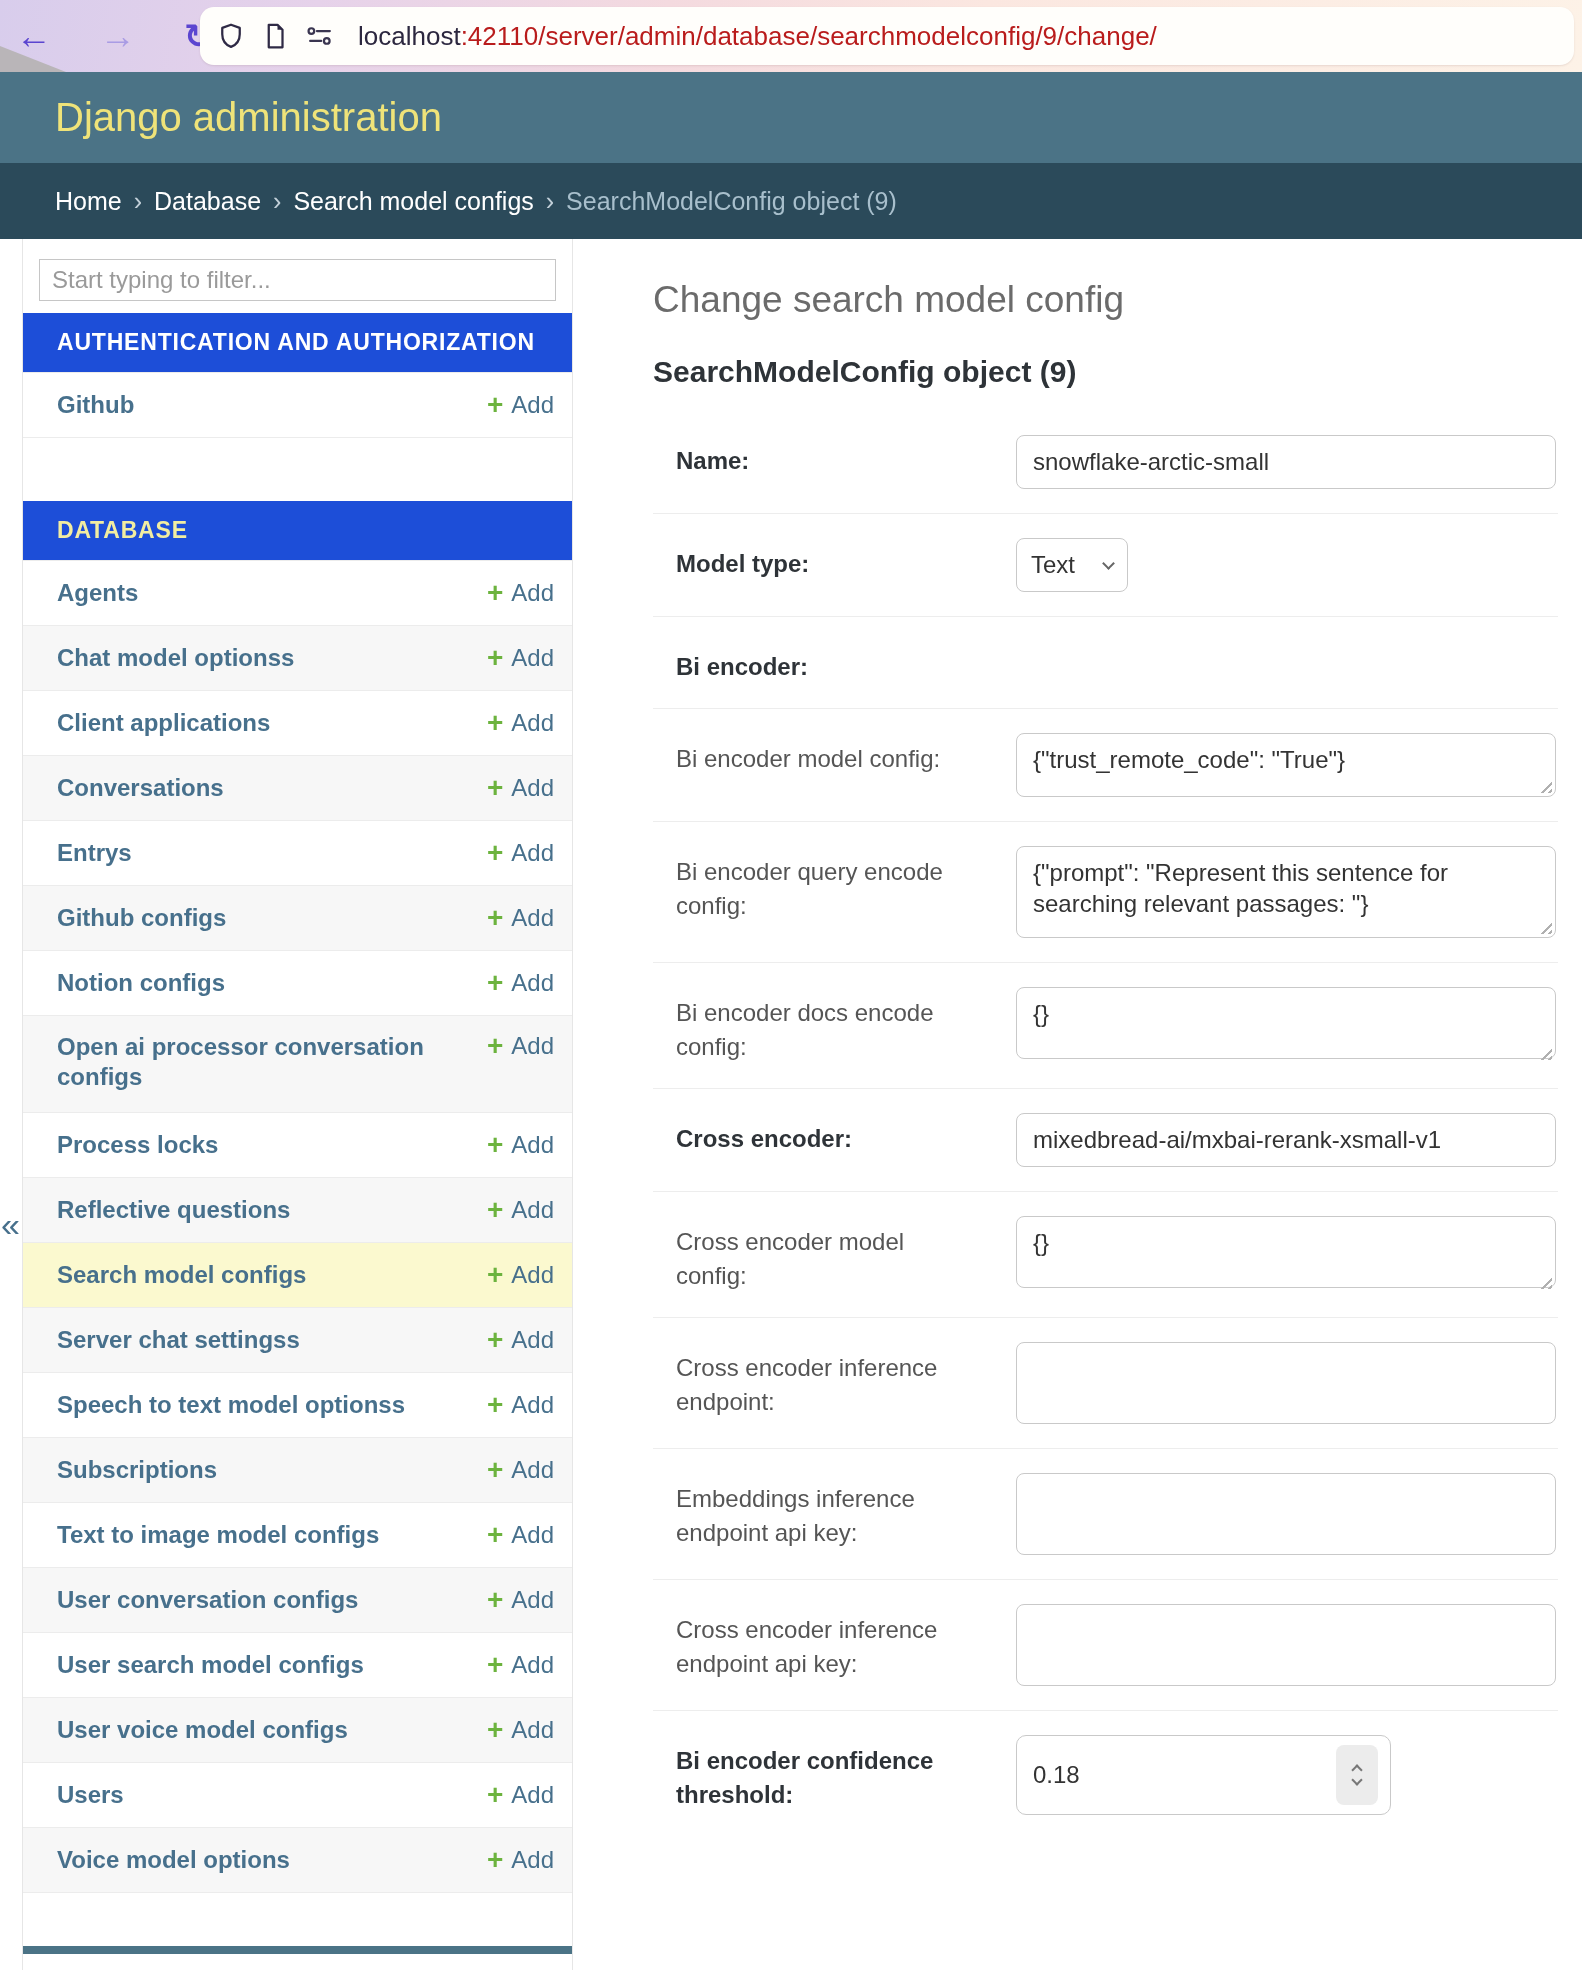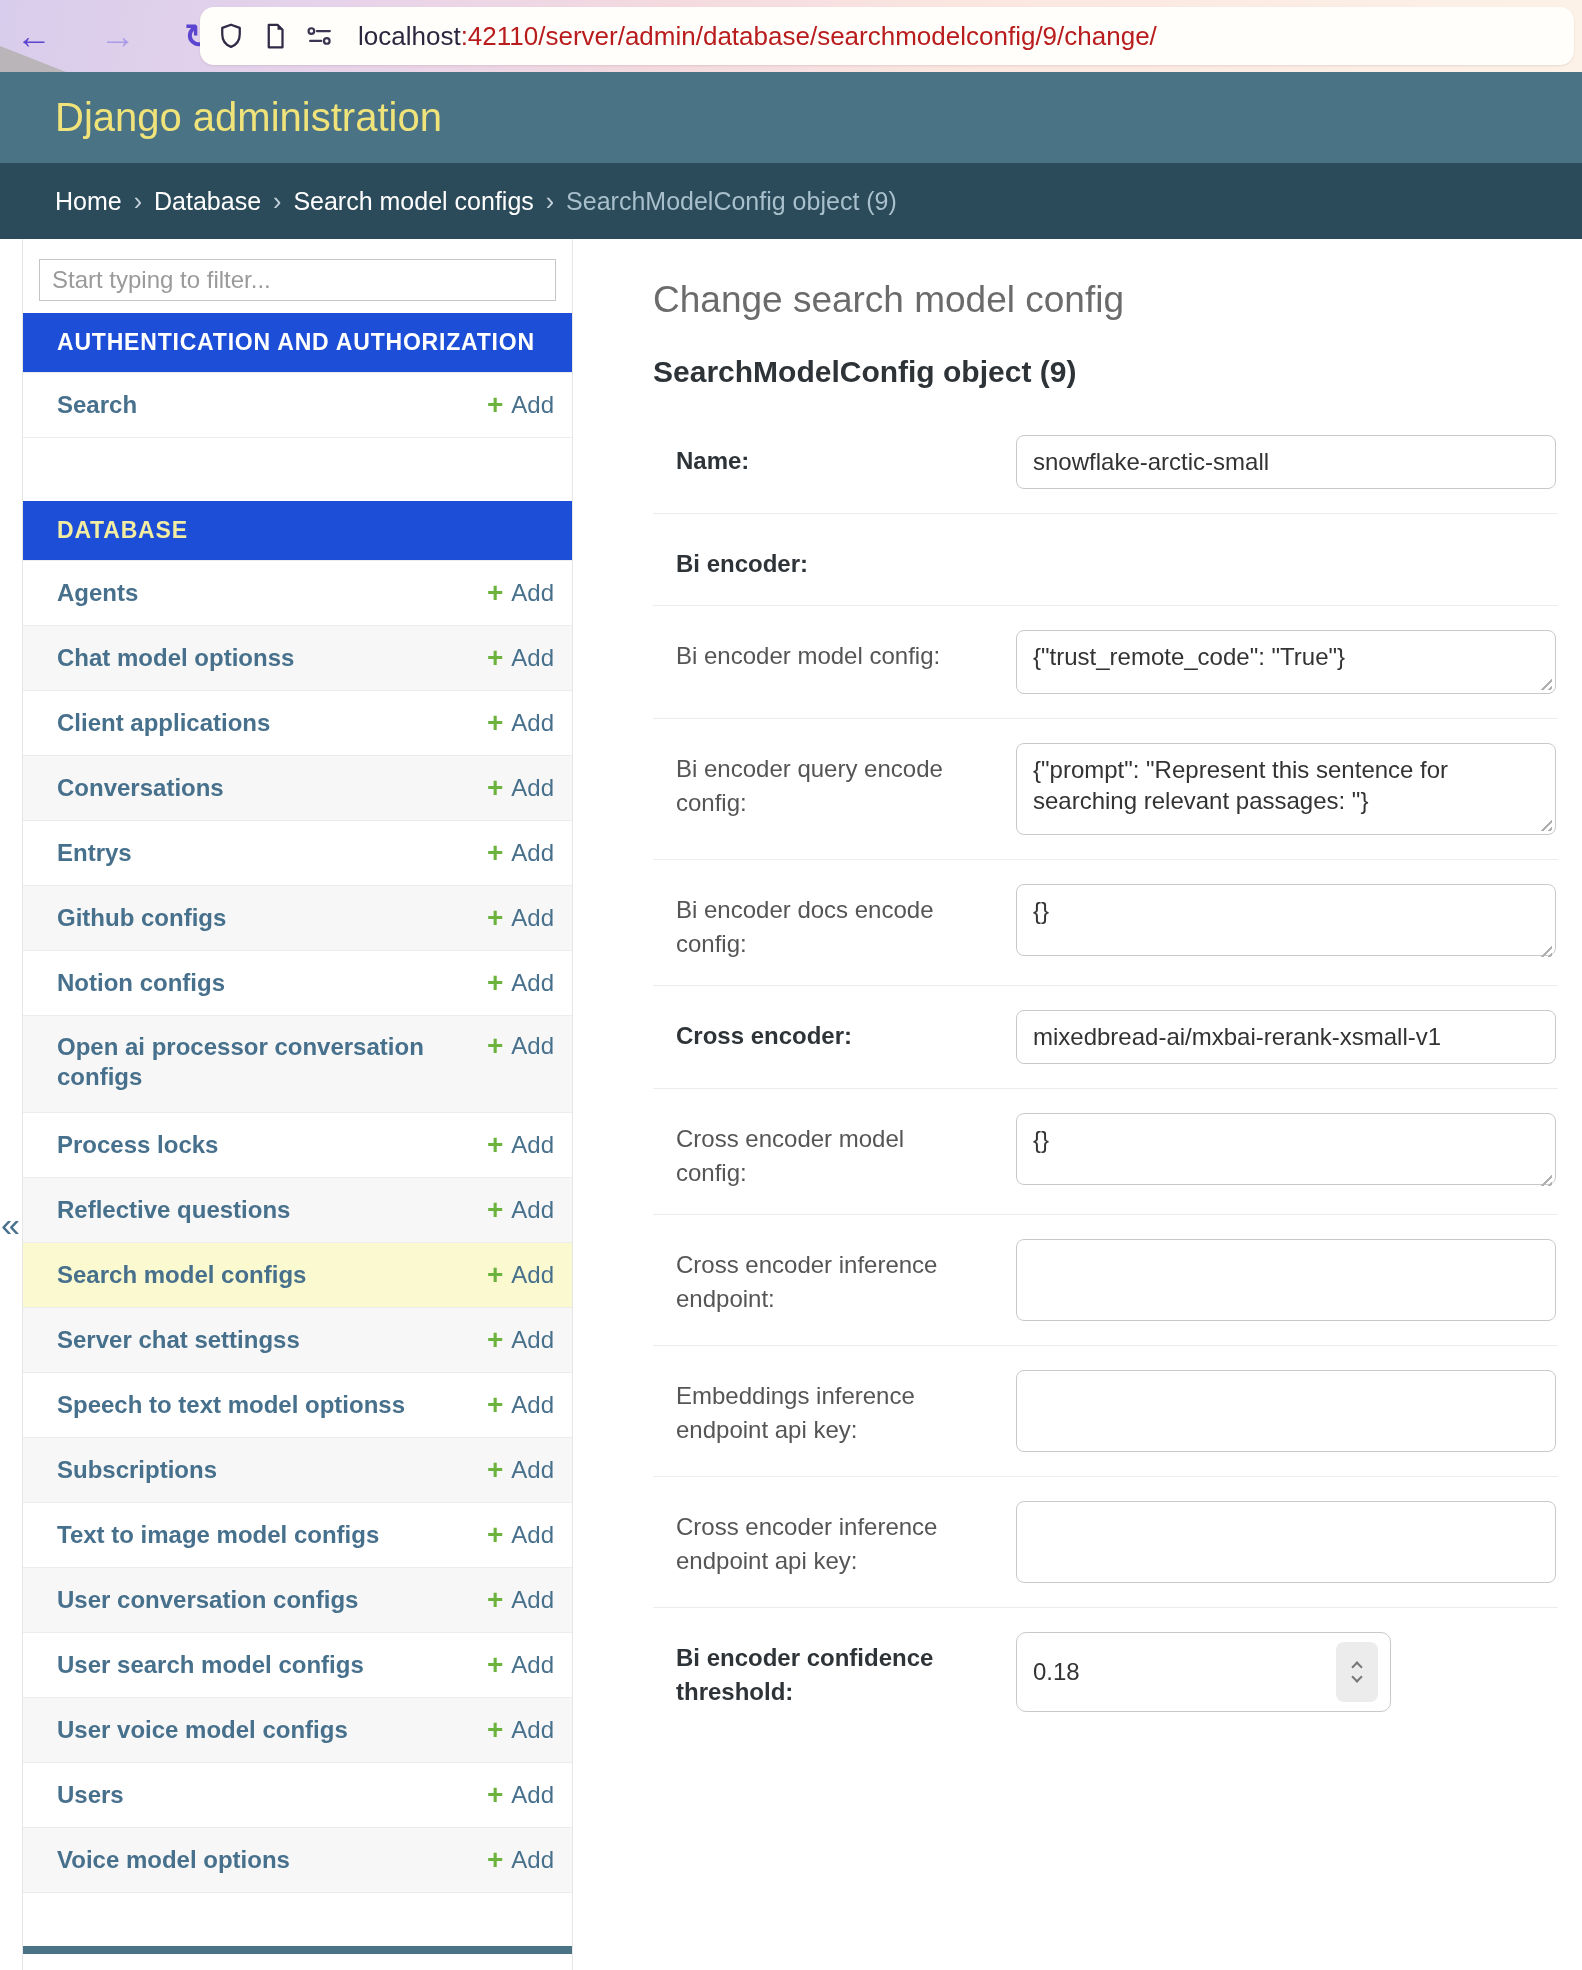--- a/index.html
+++ b/index.html
@@ -148,21 +148,21 @@
 
     <div class="toggle-strip">
       <span class="toggle-glyph">«</span>
     </div>
 
     <div class="nav">
       <input class="nav-filter" placeholder="Start typing to filter..." style="">
 
       <div class="nav-caption">AUTHENTICATION AND AUTHORIZATION</div>
       <div class="nav-row w">
-        <span class="nav-link">Search</span>
+        <span class="nav-link">Github</span>
         <span class="add-link">
             <span class="plus">+</span>
             <span class="add-txt">Add</span>
           </span>
       </div>
       <div class="nav-row w empty"></div>
 
       <div class="nav-caption cap-current">DATABASE</div>
 
       <div class="nav-row w">
@@ -311,20 +311,29 @@
 
     <div class="main">
       <div class="page-title">Change search model config</div>
       <div class="object-title">SearchModelConfig object (9)</div>
 
       <div class="frow first">
         <div class="flabel req">Name:</div>
         <div class="fctl"><input class="ctl-text" value="snowflake-arctic-small" style=""></div>
       </div>
 
+      <div class="frow">
+        <div class="flabel req">Model type:</div>
+        <div class="fctl">
+          <div class="ctl-select">
+            <span>Text</span>
+              <span class="chv down"></span>
+          </div>
+        </div>
+      </div>
 
       <div class="frow">
         <div class="flabel req">Bi encoder:</div>
       </div>
 
       <div class="frow">
         <div class="flabel">Bi encoder model config:</div>
         <div class="fctl tawrap">
           <textarea class="ctl-ta ta-m" style="">{"trust_remote_code": "True"}</textarea>
           <span class="grip"></span>

